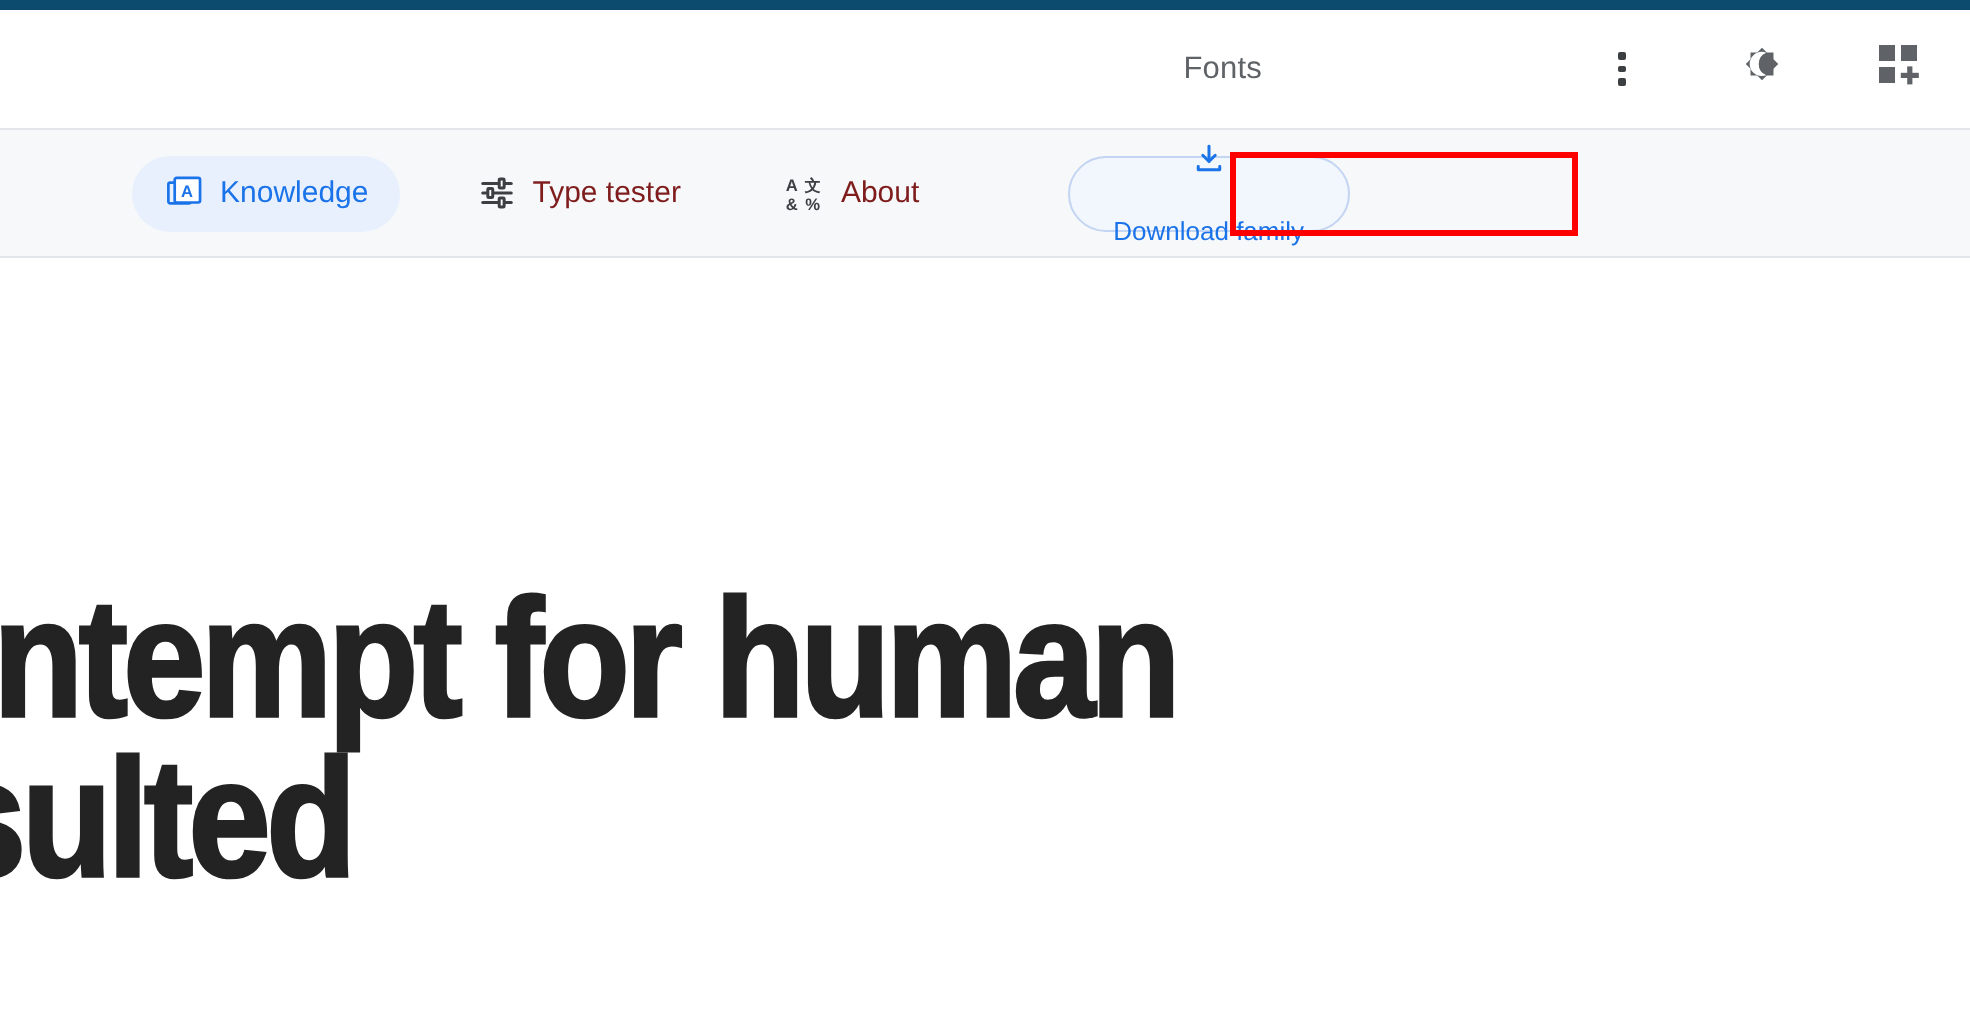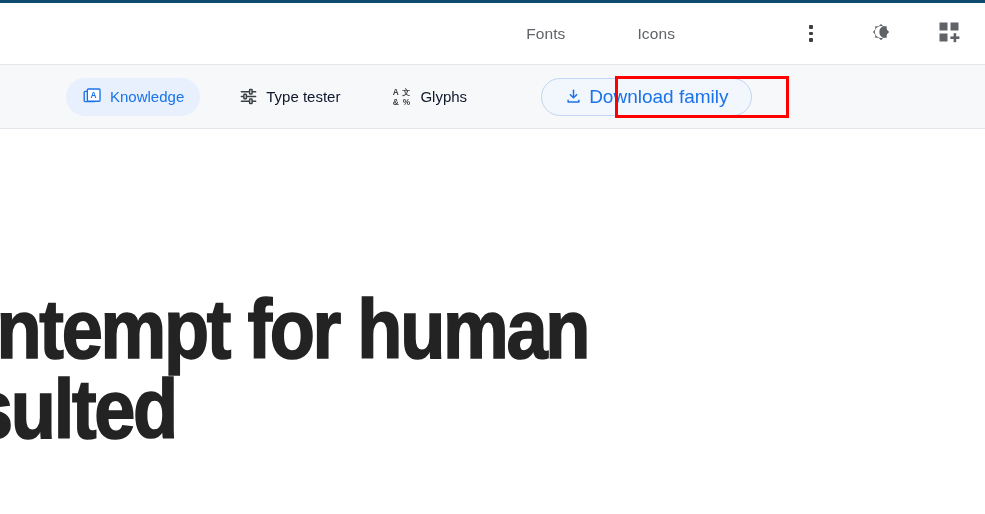--- a/index.html
+++ b/index.html
@@ -25,21 +25,21 @@
   }
 
   
   .top-header {
     position: absolute;
     top: 0;
     left: 0;
     width: 985px;
     height: 64px;
     background: #ffffff;
-    border-top: 3px solid #0c4a6e;
+    border-top: 5px solid #0c4a6e;
     box-sizing: border-box;
     display: flex;
     align-items: center;
     justify-content: flex-end;
   }
 
   .main-nav {
     display: flex;
     align-items: center;
     height: 100%;
@@ -114,21 +114,21 @@
   }
 
   .tab {
     display: flex;
     align-items: center;
     gap: 8px;
     height: 38px;
     padding: 0 16px;
     border-radius: 19px;
     font-size: 15px;
-    color: #0f172a;
+    color: #7f1d1d;
     white-space: nowrap;
     cursor: pointer;
     background: transparent;
   }
   .tab.active {
     background: #e8f0fe;
     color: #1a73e8;
   }
   .tab .tab-ico {
     display: inline-flex;
@@ -147,31 +147,32 @@
   
   .download-wrap {
     position: relative;
     display: flex;
     align-items: center;
   }
   .download-btn {
     display: flex;
     align-items: center;
     justify-content: center;
-    gap: 7px;
+    gap: 19px;
     height: 38px;
     padding: 0 22px;
     border: 1px solid #c3d5f2;
     border-radius: 20px;
     background: #f2f6fd;
     color: #1a73e8;
-    font-size: 19px;
+    font-size: 13px;
     white-space: nowrap;
     cursor: pointer;
     box-sizing: border-box;
+    flex-direction: column;
   }
   .download-btn .dl-ico {
     display: inline-flex;
     align-items: center;
     justify-content: center;
     width: 18px;
     height: 18px;
     flex: 0 0 auto;
   }
 
@@ -220,21 +221,20 @@
 </head>
 <body>
 
 <div class="page">
 
   <div class="top-header">
 
     <nav class="main-nav">
       <a class="nav-link">Fonts</a>
       <div class="nav-spacer-1"></div>
-      <a class="nav-link">Icons</a>
       <div class="nav-spacer-2"></div>
       <div class="nav-spacer-3"></div>
 
       <div class="kebab-gap"></div>
 
       <div class="icon-btn">
         <span class="kebab">
           <span></span>
             <span></span>
             <span></span>
@@ -311,21 +311,21 @@
         <span class="tab-ico">
           <svg width="20" height="20" viewBox="0 0 24 24" aria-hidden="true">
             <g font-family="Liberation Sans, sans-serif" font-size="10" font-weight="700" fill="#3c4043">
               <text x="1" y="10">A</text>
               <text x="12.4" y="10" font-size="9.6">文</text>
               <text x="1" y="21.6">&amp;</text>
               <text x="12.8" y="21.6">%</text>
             </g>
           </svg>
         </span>
-        <span>Glyphs</span>
+        <span>About</span>
       </div>
 
       <div class="tab-gap-3"></div>
 
 
       <div class="tab-gap-4"></div>
 
       <div class="download-wrap">
         <div class="download-btn">
           <span class="dl-ico">

